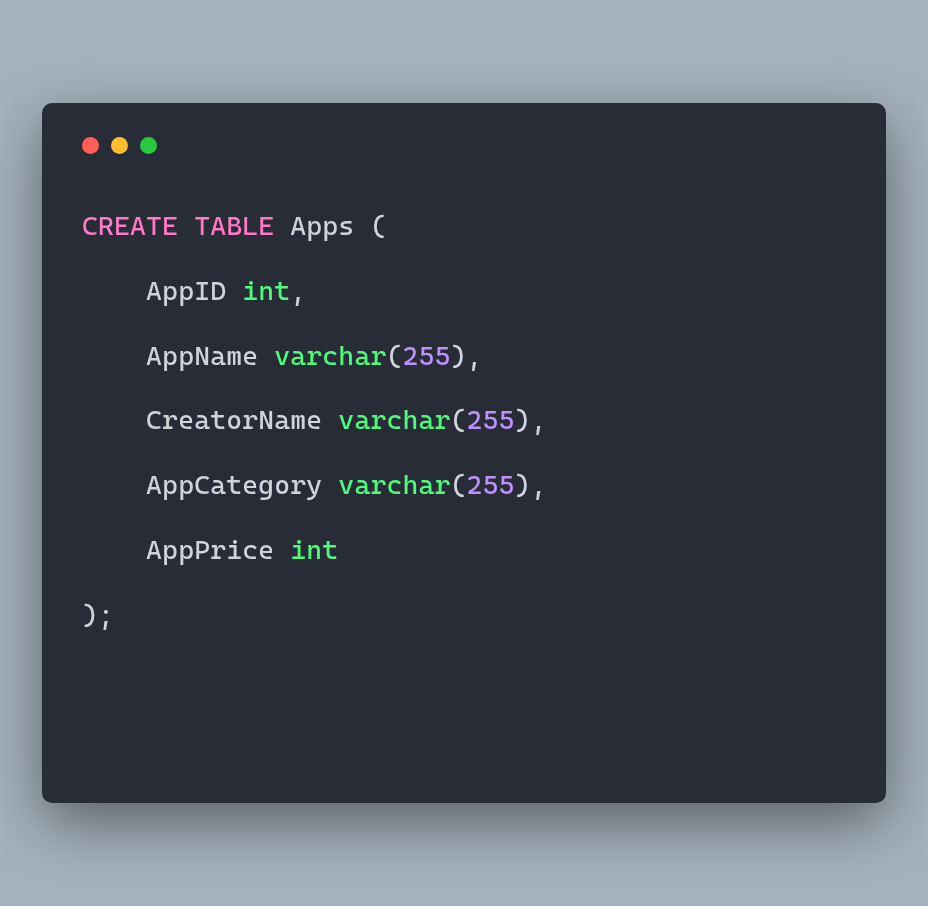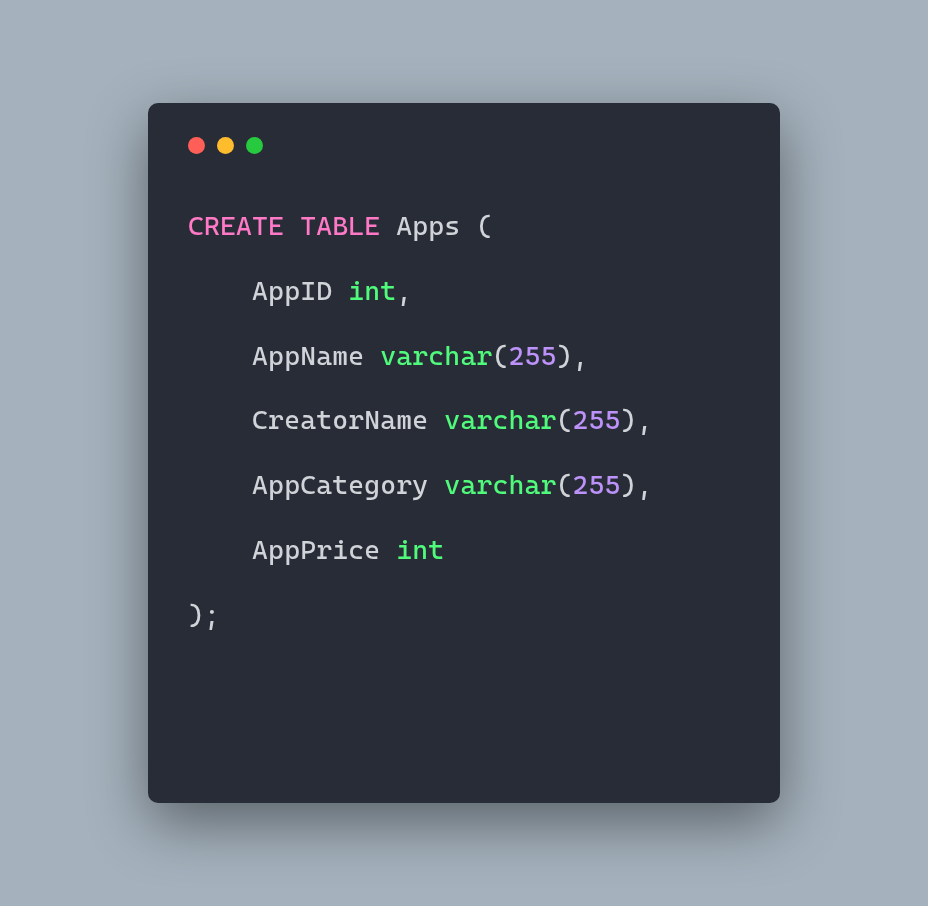--- a/index.html
+++ b/index.html
@@ -10,21 +10,21 @@
     body {
       width: 928px;
       height: 906px;
       background: #a5b2bd;
       display: flex;
       align-items: center;
       justify-content: center;
       font-family: 'SF Mono', 'Monaco', 'Cascadia Code', 'Roboto Mono', Consolas, 'Courier New', monospace;
     }
     .window {
-      width: 632px;
+      width: 844px;
       height: 700px;
       background: #282c37;
       border-radius: 10px;
       box-shadow: 0 20px 60px rgba(0,0,0,0.45);
       padding: 28px 40px;
     }
     .titlebar {
       display: flex;
       gap: 12px;
       margin-bottom: 40px;

